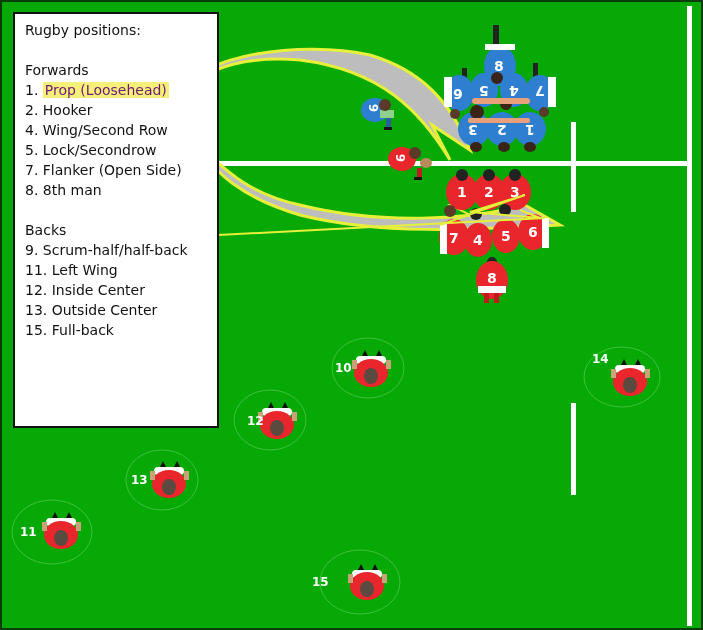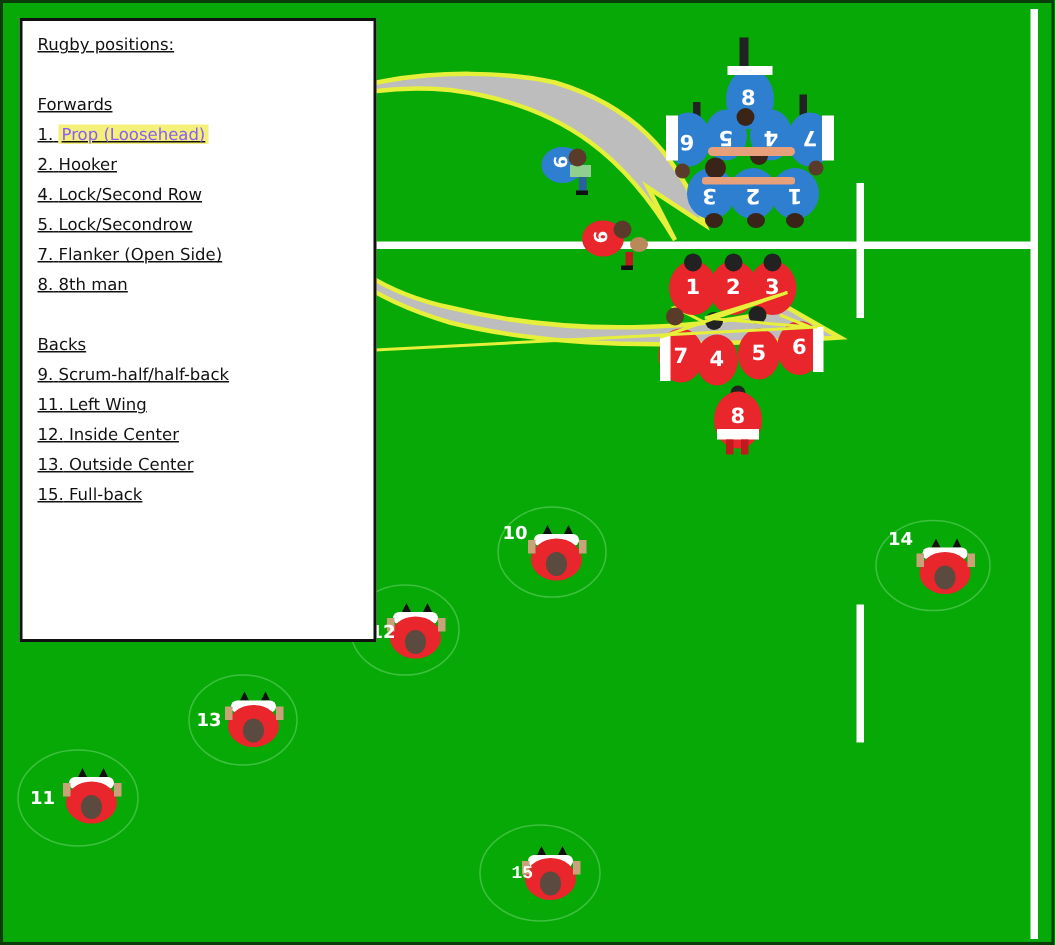--- a/index.html
+++ b/index.html
@@ -1,23 +1,23 @@
 <!DOCTYPE html>
 <html><head>
 <meta charset="utf-8">
 <style>
   html, body { margin: 0; padding: 0; }
   body { width: 703px; height: 630px; overflow: hidden; background: #0a7a0a; font-family: "DejaVu Sans", sans-serif; }
   .stage { position: relative; width: 703px; height: 630px; }
   .pitch { position: absolute; left: 0; top: 0; width: 703px; height: 630px; background: #07a907; box-sizing: border-box; border: 2px solid #0b3d0b; }
   svg.field { position: absolute; left: 0; top: 0; }
-  .legend { position: absolute; left: 13px; top: 12px; width: 238px; height: 416px; background: #fff; border: 2px solid #111; box-sizing: border-box; padding: 6px 0 0 10px; font-size: 11px; line-height: 20px; color: #111; text-decoration: underline; }
+  .legend { position: absolute; left: 13px; top: 12px; width: 206px; height: 416px; background: #fff; border: 2px solid #111; box-sizing: border-box; padding: 6px 0 0 10px; font-size: 14px; line-height: 20px; color: #111; }
   .legend .line { white-space: nowrap; height: 20px; }
   .legend .gap { height: 20px; }
-  .legend .hl { background: #f4f07a; color: #8b5cf6; padding: 0 2px; margin-top: 17px; }
+  .legend .hl { background: #f4f07a; color: #701a75; padding: 0 2px; margin-top: 17px; }
   .pnum { position: absolute; color: #fff; font-weight: bold; font-size: 12px; }
 </style>
 </head>
 <body>
 
 <div class="stage">
   <div class="pitch"></div>
 
   <svg class="field" width="703" height="630" viewBox="0 0 703 630">
 
@@ -217,34 +217,34 @@
   <span class="pnum" style="left:510px;top:184px;font-size:14px;">3</span>
   <span class="pnum" style="left:449px;top:230px;font-size:14px;">7</span>
   <span class="pnum" style="left:473px;top:232px;font-size:14px;">4</span>
   <span class="pnum" style="left:501px;top:228px;font-size:14px;">5</span>
   <span class="pnum" style="left:528px;top:224px;font-size:14px;">6</span>
   <span class="pnum" style="left:487px;top:270px;font-size:14px;">8</span>
 
   <span class="pnum" style="left:369px;top:101px;font-size:12px;transform:rotate(90deg);">9</span>
   <span class="pnum" style="left:396px;top:151px;font-size:12px;transform:rotate(90deg);">9</span>
 
-  <span class="pnum" style="left:335px;top:348px;">10</span>
+  <span class="pnum" style="left:335px;top:361px;">10</span>
   <span class="pnum" style="left:247px;top:414px;">12</span>
   <span class="pnum" style="left:131px;top:473px;">13</span>
   <span class="pnum" style="left:20px;top:525px;">11</span>
   <span class="pnum" style="left:592px;top:352px;">14</span>
-  <span class="pnum" style="left:341px;top:575px;font-family:Liberation Mono, monospace;">15</span>
+  <span class="pnum" style="left:312px;top:575px;">15</span>
 
   <div class="legend">
     <div class="line">Rugby positions:</div>
     <div class="gap"></div>
     <div class="line">Forwards</div>
     <div class="line"><span>1.</span> <span class="hl">Prop (Loosehead)</span></div>
     <div class="line"><span>2.</span> <span>Hooker</span></div>
-    <div class="line"><span>4.</span> <span>Lock/Second Row</span></div>
+    <div class="line"><span>4.</span> <span>Wing/Second Row</span></div>
     <div class="line"><span>5.</span> <span>Lock/Secondrow</span></div>
     <div class="line"><span>7.</span> <span>Flanker (Open Side)</span></div>
     <div class="line"><span>8.</span> <span>8th man</span></div>
     <div class="gap"></div>
     <div class="line">Backs</div>
     <div class="line"><span>9.</span> <span>Scrum-half/half-back</span></div>
     <div class="line"><span>11.</span> <span>Left Wing</span></div>
     <div class="line"><span>12.</span> <span>Inside Center</span></div>
     <div class="line"><span>13.</span> <span>Outside Center</span></div>
     <div class="line"><span>15.</span> <span>Full-back</span></div>

